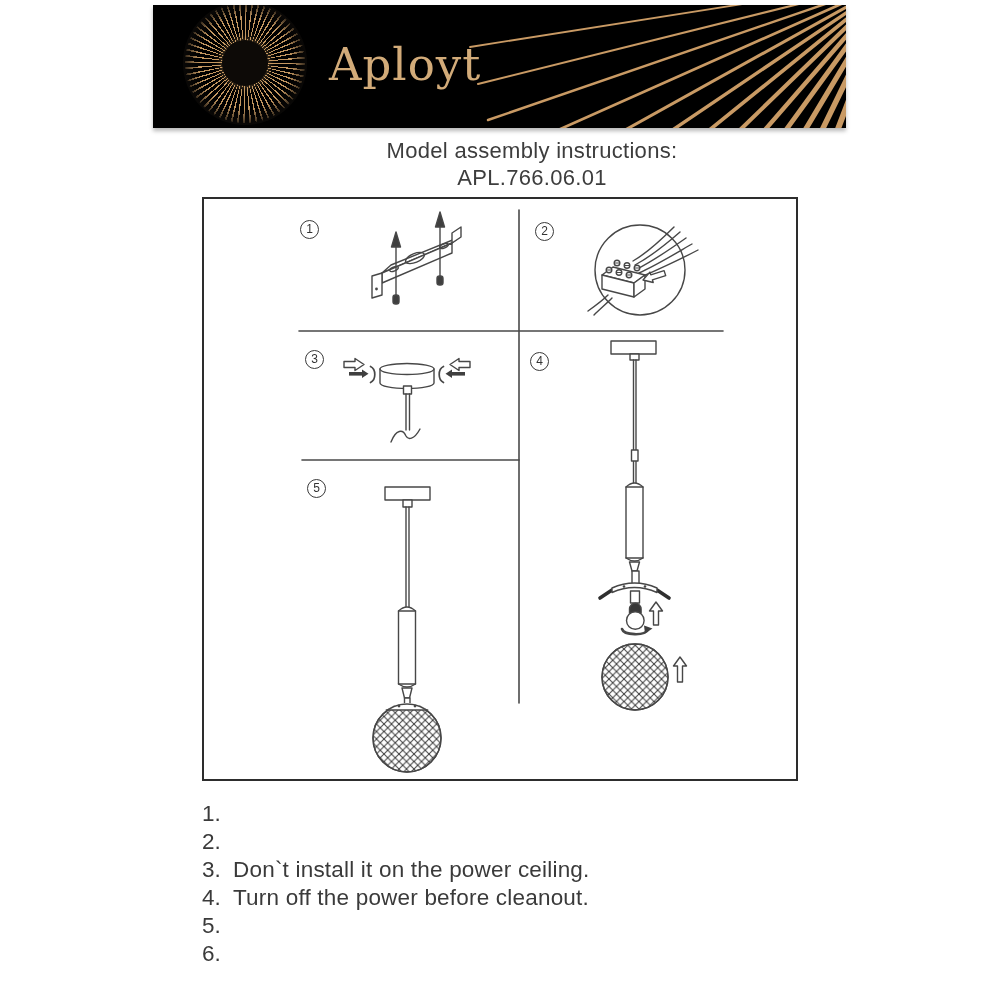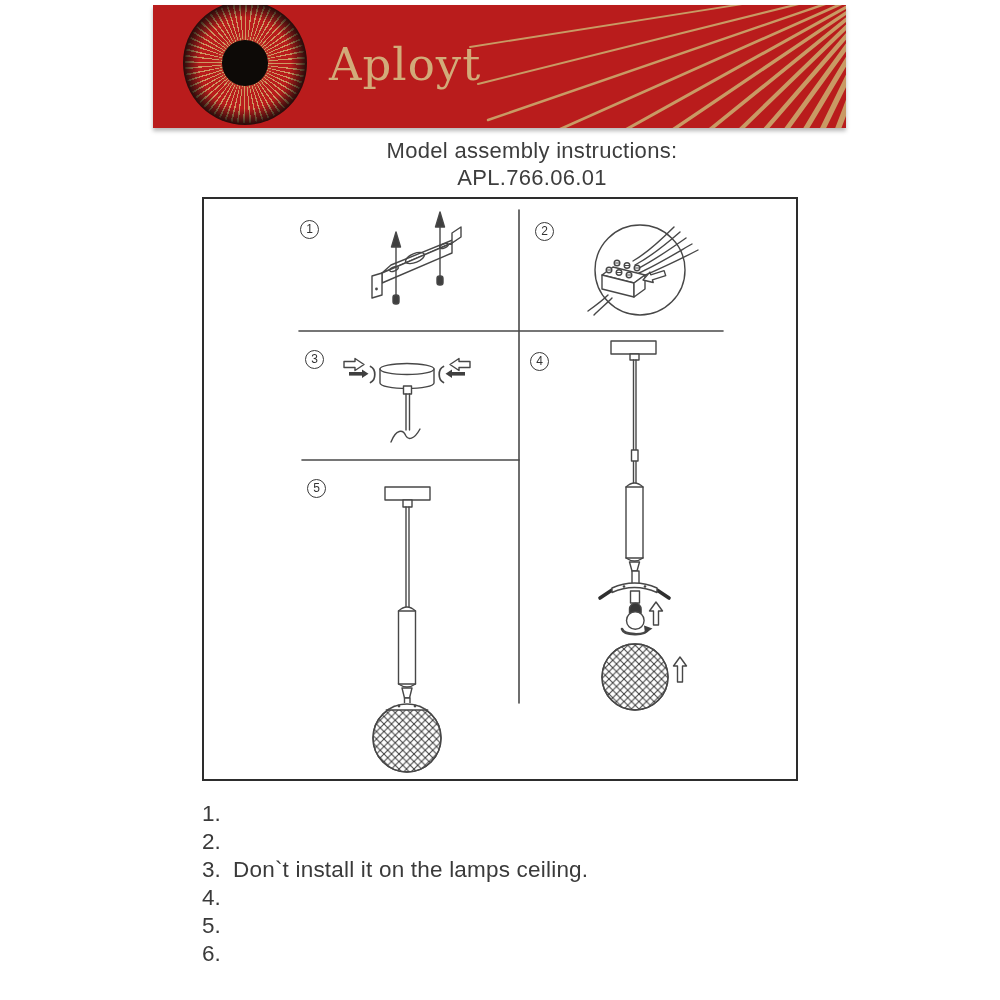--- a/index.html
+++ b/index.html
@@ -3,21 +3,21 @@
 <meta charset="utf-8">
 <style>
   html,body{margin:0;padding:0;}
   body{
     width:1000px;height:1000px;position:relative;background:#ffffff;
     font-family:"Liberation Sans", sans-serif;color:#3a3a3a;overflow:hidden;
   }
   
   .banner{
     position:absolute;left:153px;top:5px;width:693px;height:123px;
-    background:#b91c1c;overflow:hidden;box-shadow:0 3px 4px rgba(0,0,0,.28);
+    background:#000000;overflow:hidden;box-shadow:0 3px 4px rgba(0,0,0,.28);
   }
   .sunburst{
     position:absolute;left:32px;top:-2px;width:120px;height:120px;border-radius:50%;
     background:repeating-conic-gradient(from 0deg, rgba(206,159,102,.95) 0deg 1.7deg, rgba(0,0,0,0) 1.7deg 6deg);
   }
   .sunburst::before{
     content:"";position:absolute;inset:-2px;border-radius:50%;
     background:radial-gradient(circle, rgba(11,9,7,0) 52%, #0b0907 74%);
   }
   .sunburst::after{
@@ -212,24 +212,25 @@
 
   <div class="notes">
     <div class="note-row">
       <span class="note-num">1.</span>
     </div>
     <div class="note-row">
       <span class="note-num">2.</span>
     </div>
     <div class="note-row">
       <span class="note-num">3.</span>
-      <span class="note-text">Don`t install it on the lamps ceiling.</span>
+      <span class="note-text">Don`t install it on the power ceiling.</span>
     </div>
     <div class="note-row">
       <span class="note-num">4.</span>
+      <span class="note-text">Turn off the power before cleanout.</span>
     </div>
     <div class="note-row">
       <span class="note-num">5.</span>
     </div>
     <div class="note-row">
       <span class="note-num">6.</span>
     </div>
   </div>
 
 </div>

